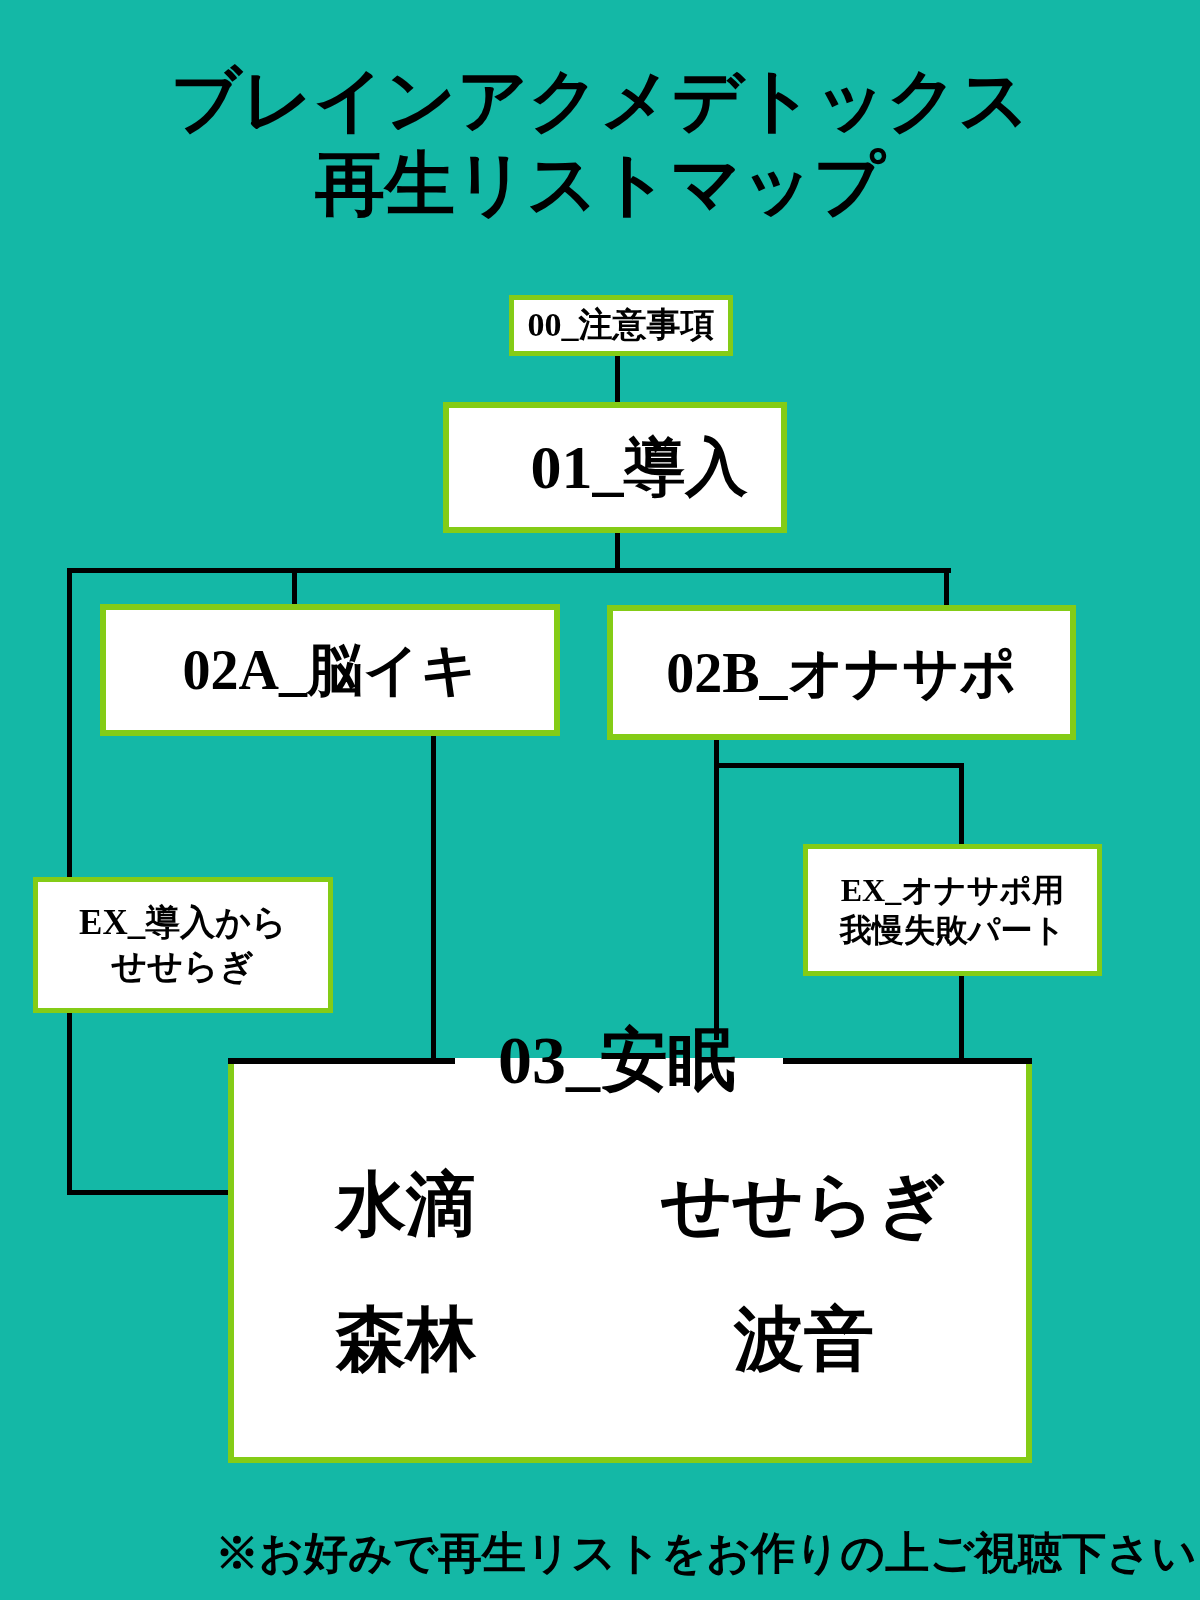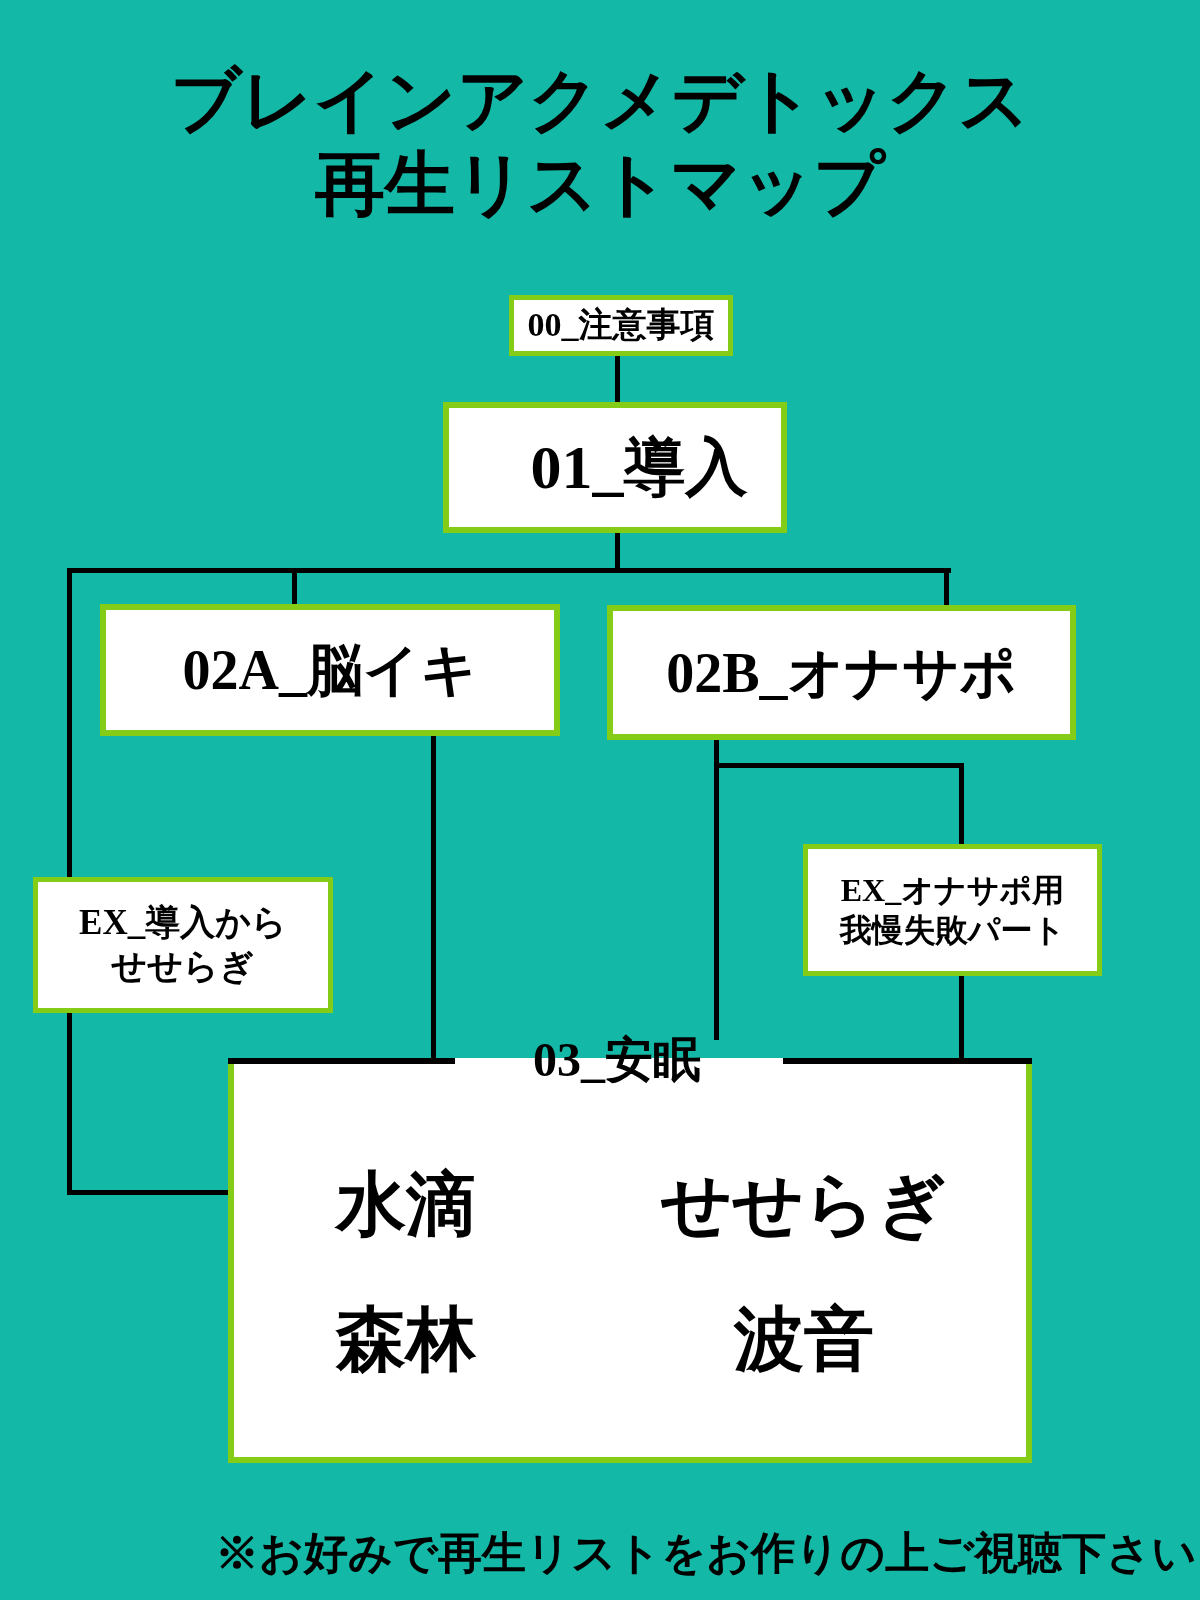--- a/index.html
+++ b/index.html
@@ -66,21 +66,21 @@
     border-top: none;
     display: block;
     z-index: 2;
   }
   #sleep-title {
     position: absolute;
     left: 617px; top: 1060px;
     transform: translate(-50%, -50%);
     font-family: "Liberation Serif", "DejaVu Serif", serif;
     font-weight: bold;
-    font-size: 48px;
+    font-size: 68px;
     white-space: nowrap;
     z-index: 4;
     color: #000000;
   }
   .sleep-item {
     position: absolute;
     transform: translate(-50%, -50%);
     font-family: "Liberation Serif", "DejaVu Serif", serif;
     font-weight: bold;
     font-size: 70px;

